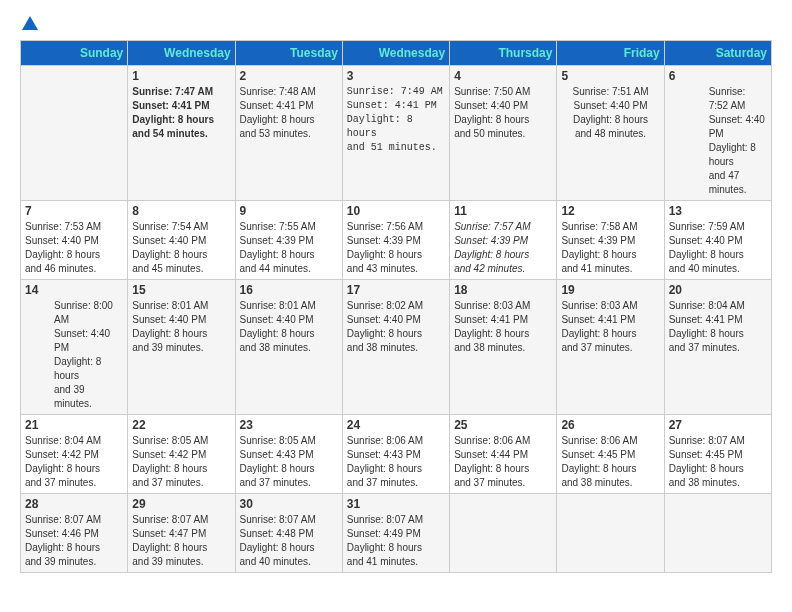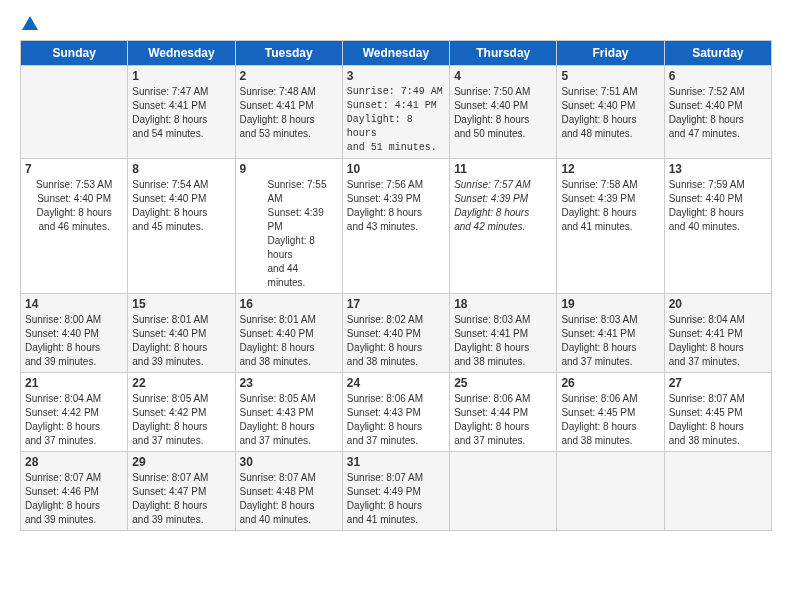--- a/index.html
+++ b/index.html
@@ -62,25 +62,25 @@
       font-size: 14px;
       color: #555;
     }
     table {
       width: 100%;
       border-collapse: collapse;
       table-layout: fixed;
     }
     thead tr th {
       background-color: #1565c0;
-      color: #ffffff;
+      color: #5eead4;
       font-size: 12px;
       font-weight: bold;
       padding: 5px 4px;
-      text-align: center;
+      text-align: right;
       border: 1px solid #ccc;
     }
     tbody tr td {
       border: 1px solid #ccc;
       vertical-align: top;
       padding: 3px 4px;
       font-size: 10px;
       color: #333;
       height: 78px;
     }
@@ -131,21 +131,21 @@
           <th>Thursday</th>
           <th>Friday</th>
           <th>Saturday</th>
         </tr>
     </thead>
     <tbody id="calendar-body">
     <tr>
           <td></td>
           <td>
             <span class="day-number">1</span>
-            <div class="day-info" style="white-space: pre-line;">Sunrise: 7:47 AM
+            <div class="day-info" style="white-space: pre-line; font-weight: bold;">Sunrise: 7:47 AM
 Sunset: 4:41 PM
 Daylight: 8 hours
 and 54 minutes.</div>
           </td>
           <td>
             <span class="day-number">2</span>
             <div class="day-info" style="white-space: pre-line;">Sunrise: 7:48 AM
 Sunset: 4:41 PM
 Daylight: 8 hours
 and 53 minutes.</div>
@@ -159,51 +159,51 @@
           </td>
           <td>
             <span class="day-number">4</span>
             <div class="day-info" style="white-space: pre-line;">Sunrise: 7:50 AM
 Sunset: 4:40 PM
 Daylight: 8 hours
 and 50 minutes.</div>
           </td>
           <td>
             <span class="day-number">5</span>
-            <div class="day-info" style="white-space: pre-line;">Sunrise: 7:51 AM
+            <div class="day-info" style="white-space: pre-line; text-align: center;">Sunrise: 7:51 AM
 Sunset: 4:40 PM
 Daylight: 8 hours
 and 48 minutes.</div>
           </td>
           <td>
             <span class="day-number">6</span>
-            <div class="day-info" style="white-space: pre-line;">Sunrise: 7:52 AM
+            <div class="day-info" style="white-space: pre-line; margin-left: 40px;">Sunrise: 7:52 AM
 Sunset: 4:40 PM
 Daylight: 8 hours
 and 47 minutes.</div>
           </td>
         </tr>
         <tr>
           <td>
             <span class="day-number">7</span>
-            <div class="day-info" style="white-space: pre-line; text-align: center;">Sunrise: 7:53 AM
+            <div class="day-info" style="white-space: pre-line;">Sunrise: 7:53 AM
 Sunset: 4:40 PM
 Daylight: 8 hours
 and 46 minutes.</div>
           </td>
           <td>
             <span class="day-number">8</span>
             <div class="day-info" style="white-space: pre-line;">Sunrise: 7:54 AM
 Sunset: 4:40 PM
 Daylight: 8 hours
 and 45 minutes.</div>
           </td>
           <td>
             <span class="day-number">9</span>
-            <div class="day-info" style="white-space: pre-line; margin-left: 28px;">Sunrise: 7:55 AM
+            <div class="day-info" style="white-space: pre-line;">Sunrise: 7:55 AM
 Sunset: 4:39 PM
 Daylight: 8 hours
 and 44 minutes.</div>
           </td>
           <td>
             <span class="day-number">10</span>
             <div class="day-info" style="white-space: pre-line;">Sunrise: 7:56 AM
 Sunset: 4:39 PM
 Daylight: 8 hours
 and 43 minutes.</div>
@@ -226,21 +226,21 @@
             <span class="day-number">13</span>
             <div class="day-info" style="white-space: pre-line;">Sunrise: 7:59 AM
 Sunset: 4:40 PM
 Daylight: 8 hours
 and 40 minutes.</div>
           </td>
         </tr>
         <tr>
           <td>
             <span class="day-number">14</span>
-            <div class="day-info" style="white-space: pre-line;">Sunrise: 8:00 AM
+            <div class="day-info" style="white-space: pre-line; margin-left: 29px;">Sunrise: 8:00 AM
 Sunset: 4:40 PM
 Daylight: 8 hours
 and 39 minutes.</div>
           </td>
           <td>
             <span class="day-number">15</span>
             <div class="day-info" style="white-space: pre-line;">Sunrise: 8:01 AM
 Sunset: 4:40 PM
 Daylight: 8 hours
 and 39 minutes.</div>

